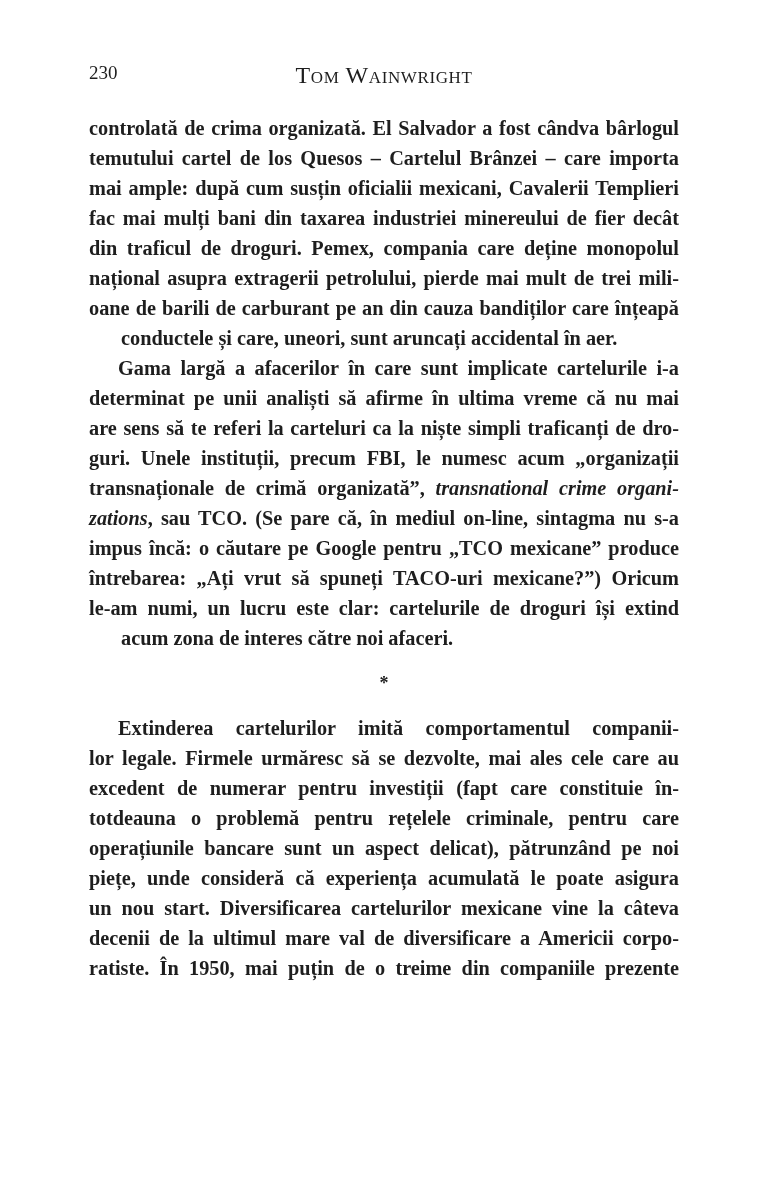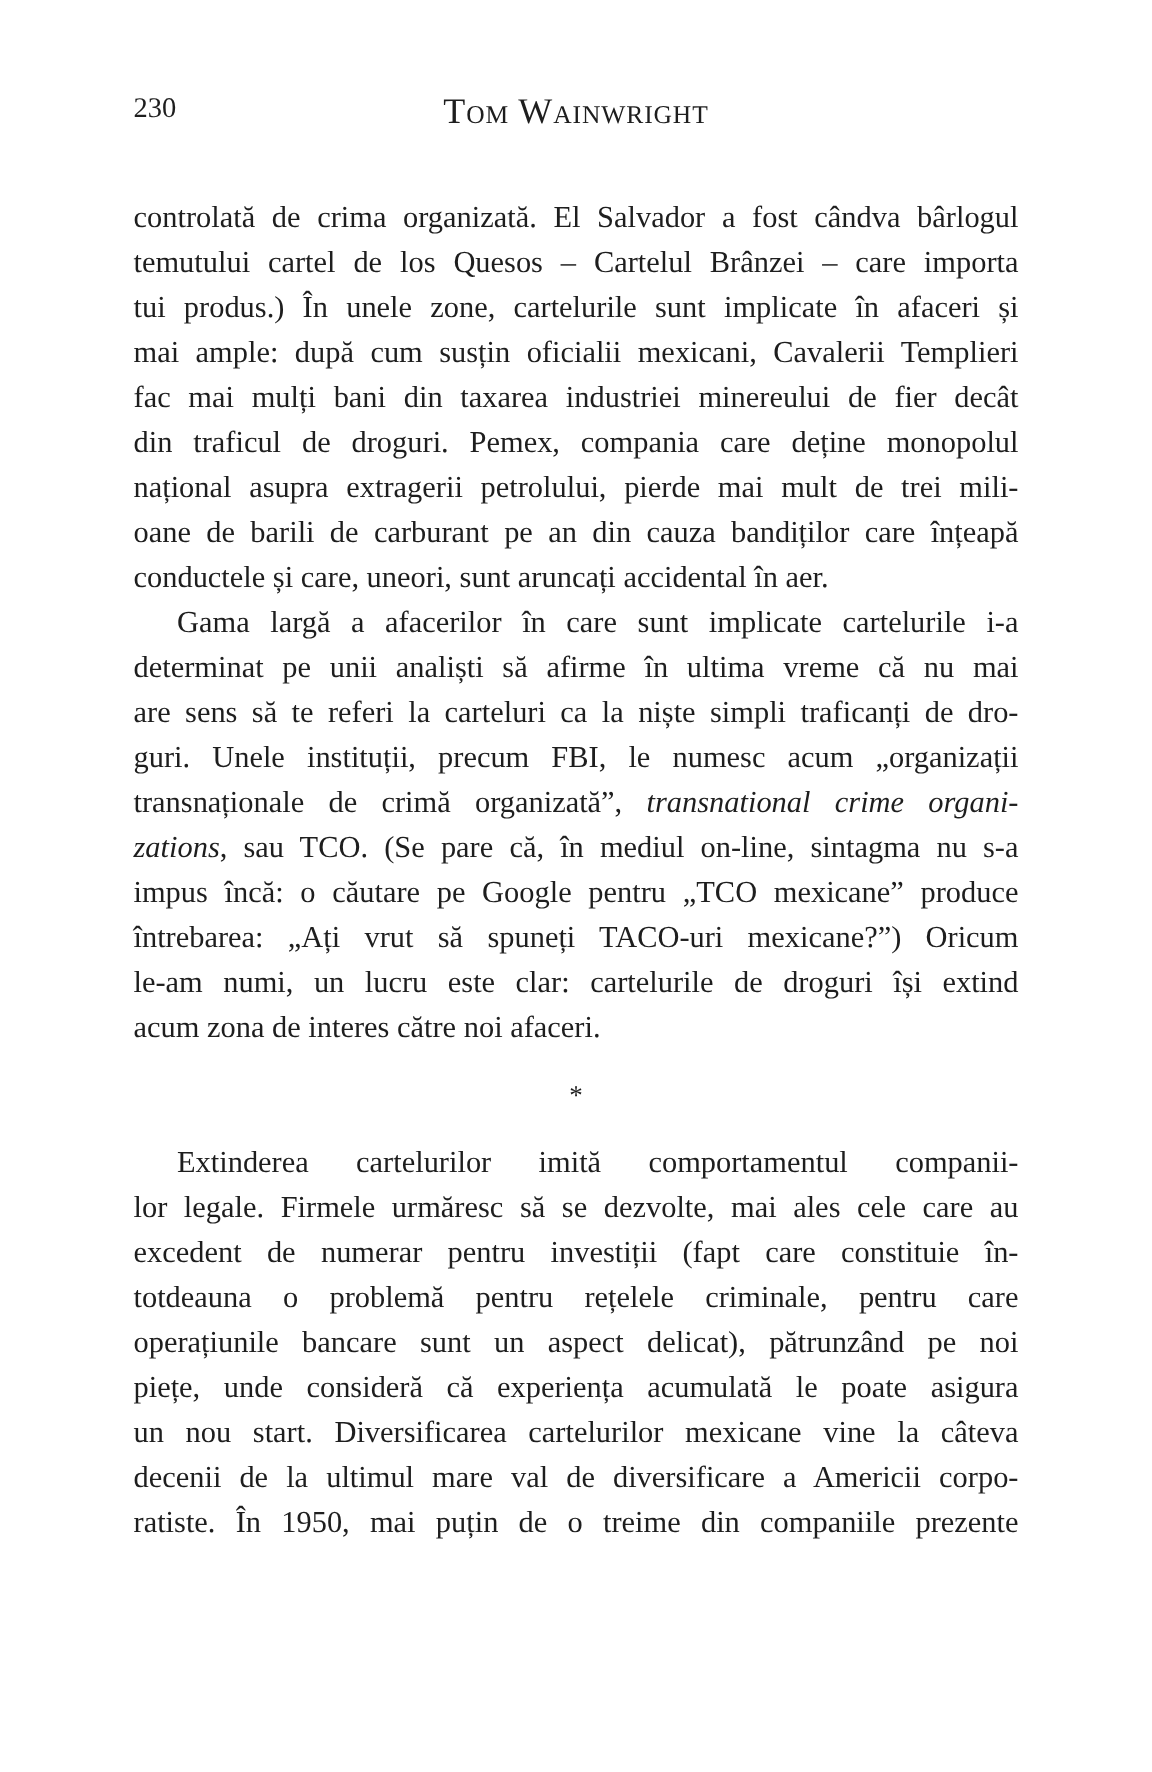--- a/index.html
+++ b/index.html
@@ -3,43 +3,42 @@
 <meta charset="utf-8">
 <style>
   html, body { margin: 0; padding: 0; background: #ffffff; }
   body { width: 768px; height: 1181px; position: relative; overflow: hidden;
          font-family: "Liberation Serif", "DejaVu Serif", serif; color: #1e1e1e; }
   .header { position: absolute; top: 62px; left: 89px; width: 590px; height: 26px;
             font-size: 19px; text-decoration: underline; }
   .page-number { position: absolute; left: 0; top: 0; }
   .running-head { position: absolute; left: 0; right: 0; top: 0; text-align: center;
                   font-variant: small-caps; letter-spacing: 0.6px; font-size: 24px; }
-  .body { position: absolute; top: 130px; left: 89px; width: 590px; }
+  .body { position: absolute; top: 113px; left: 89px; width: 590px; font-weight: bold; }
   .line { display: block; height: 30px; line-height: 30px; font-size: 20.3px;
           text-align: justify; text-align-last: justify; white-space: nowrap; }
-  .line.last { text-align-last: left; }
+  .line.last { text-align-last: left; margin-left: 32px; }
   .line.indent { padding-left: 29px; }
   .line span.it { font-style: italic; }
   .separator { display: block; height: 60px; line-height: 60px; text-align: center;
                font-size: 18px; }
 </style>
 </head>
 <body>
 
 <div class="header">
   <span class="page-number">230</span>
   <span class="running-head">Tom Wainwright</span>
 </div>
 
 <div class="body">
 
   <div>
     <span class="line">controlată de crima organizată. El Salvador a fost cândva bârlogul</span>
     <span class="line">temutului cartel de los Quesos – Cartelul Brânzei – care importa</span>
-    <span class="line">tui produs.) În unele zone, cartelurile sunt implicate în afaceri și</span>
     <span class="line">mai ample: după cum susțin oficialii mexicani, Cavalerii Templieri</span>
     <span class="line">fac mai mulți bani din taxarea industriei minereului de fier decât</span>
     <span class="line">din traficul de droguri. Pemex, compania care deține monopolul</span>
     <span class="line">național asupra extragerii petrolului, pierde mai mult de trei mili-</span>
     <span class="line">oane de barili de carburant pe an din cauza bandiților care înțeapă</span>
     <span class="line last">conductele și care, uneori, sunt aruncați accidental în aer.</span>
   </div>
 
   <div>
     <span class="line indent">Gama largă a afacerilor în care sunt implicate cartelurile i-a</span>

